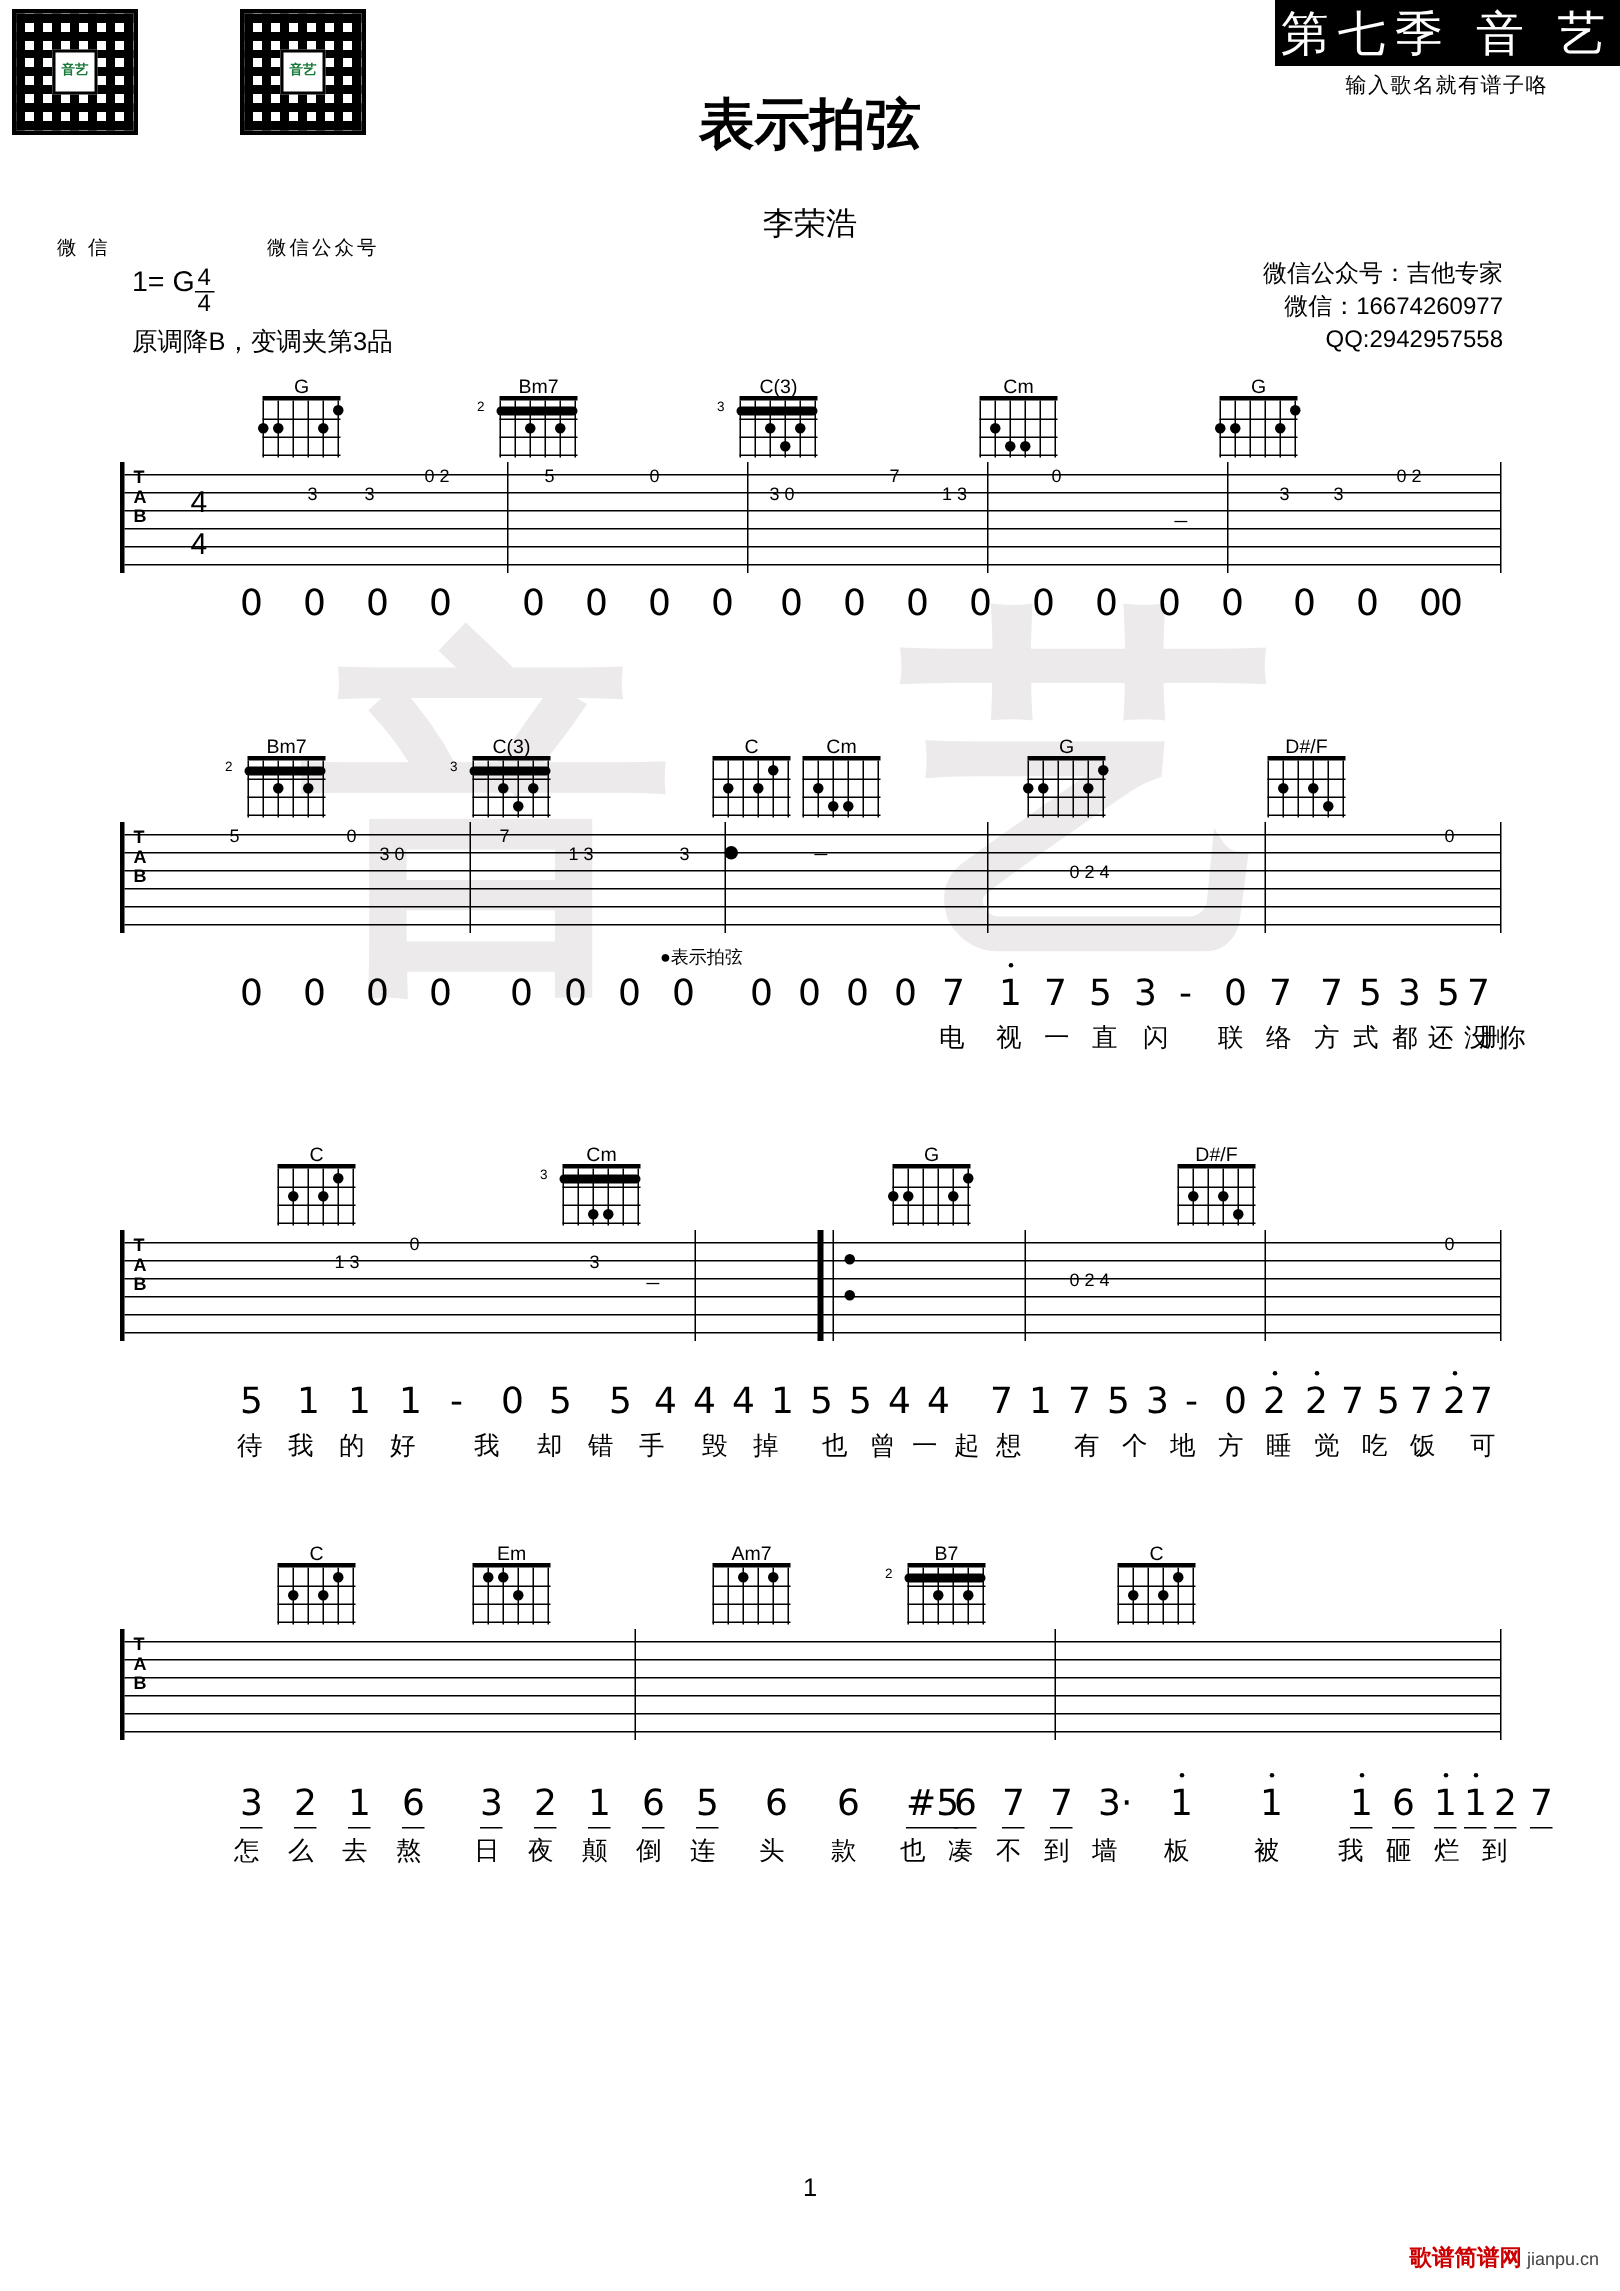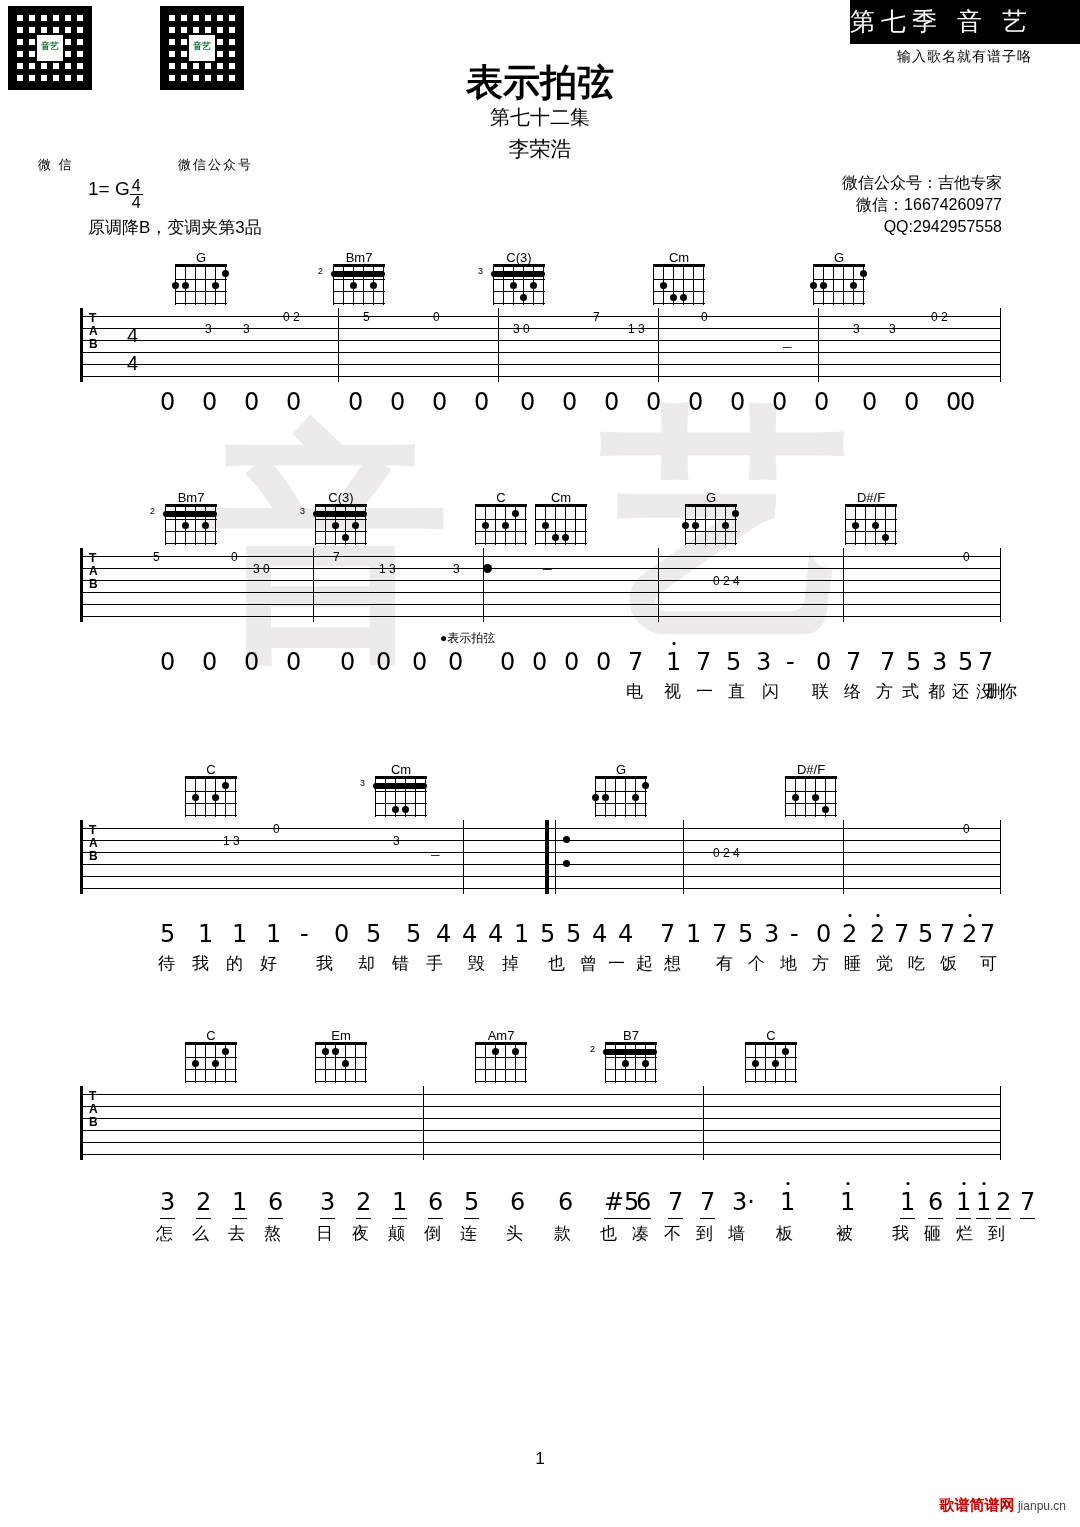--- a/index.html
+++ b/index.html
@@ -19,22 +19,22 @@
       repeating-linear-gradient(0deg,#000 0 6px,transparent 6px 12px);
       background-blend-mode:multiply;border:3px solid #000;}
   .qr .inner{position:absolute;left:50%;top:50%;transform:translate(-50%,-50%);
       width:26px;height:26px;background:#fff;border:2px solid #000;
       font-size:9px;line-height:22px;text-align:center;color:#1a7a3a;font-weight:bold;}
   .qr-cap{position:absolute;font-size:13px;letter-spacing:2px;}
 
   .wechat-tip{position:absolute;left:305px;top:20px;font-size:15px;white-space:nowrap;}
 
   .brandbar{position:absolute;right:0;top:0;width:230px;height:44px;background:#000;}
-  .brandbar span{display:block;color:#fff;font-size:25px;letter-spacing:6px;
-      text-align:left;line-height:44px;font-family:"DejaVu Sans",sans-serif;}
+  .brandbar span{display:block;color:#fff;font-size:32px;letter-spacing:6px;
+      text-align:center;line-height:44px;font-family:"DejaVu Sans",sans-serif;}
   .brandsub{position:absolute;right:8px;top:48px;width:215px;text-align:center;
       font-size:14px;letter-spacing:1px;}
 
   .title{position:absolute;left:0;right:0;top:58px;text-align:center;font-size:37px;font-weight:bold;}
   .episode{position:absolute;left:0;right:0;top:104px;text-align:center;font-size:20px;}
   .artist{position:absolute;left:0;right:0;top:135px;text-align:center;font-size:21px;}
 
   .contact{position:absolute;right:78px;top:172px;text-align:right;font-size:16px;line-height:22px;}
 
   .keysig{position:absolute;left:88px;top:178px;font-size:19px;}
@@ -96,21 +96,20 @@
   <div class="qr-cap" style="left:38px;top:156px;">微 信</div>
   <div class="qr-cap" style="left:178px;top:156px;">微信公众号</div>
 
 
   <div class="brandbar">
     <span>第七季 音 艺</span>
   </div>
   <div class="brandsub">输入歌名就有谱子咯</div>
 
   <div class="title">表示拍弦</div>
-  <div class="episode">第七十二集</div>
   <div class="artist">李荣浩</div>
 
   <div class="contact">
     <div>微信公众号：吉他专家</div>
     <div>微信：16674260977</div>
     <div>QQ:2942957558</div>
   </div>
 
   <div class="keysig">
     <span>1=</span>

